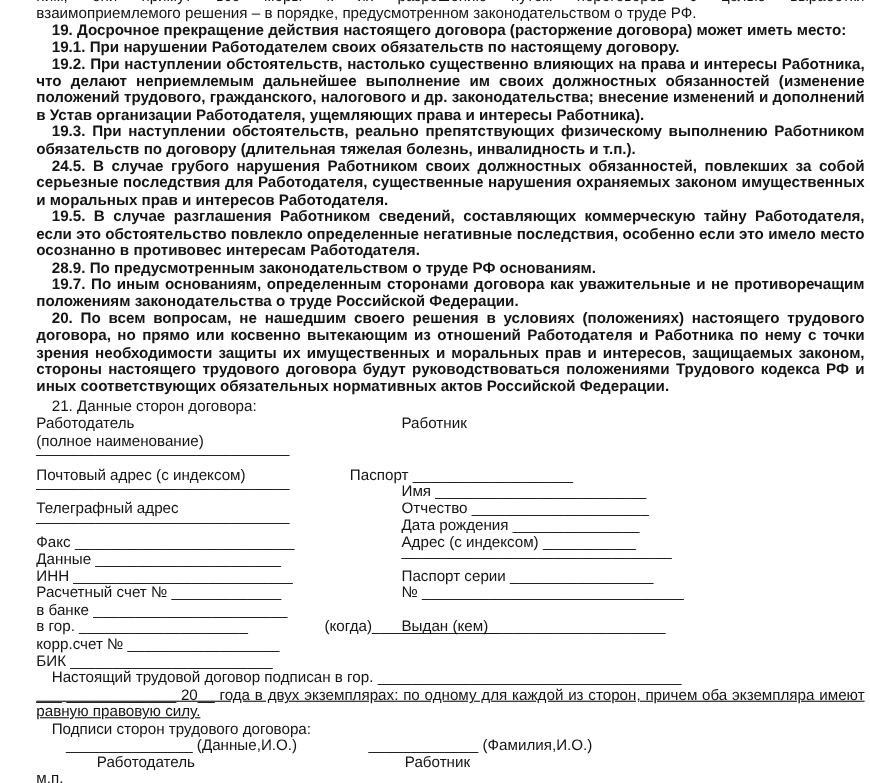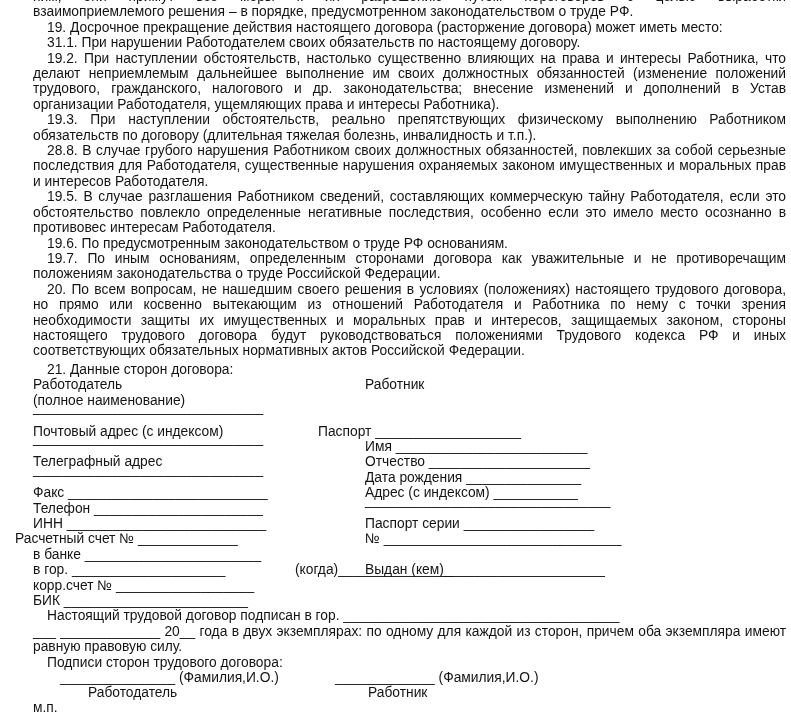--- a/index.html
+++ b/index.html
@@ -5,40 +5,40 @@
   html,body{margin:0;padding:0;}
   body{
     width:791px;height:712px;overflow:hidden;background:#ffffff;position:relative;
     font-family:"Liberation Sans","DejaVu Sans",sans-serif;
     font-size:13.8px;line-height:15.4px;color:#141414;
   }
   .flow{
     position:absolute;left:33px;top:-11px;width:753px;height:374px;overflow:hidden;
   }
   .flow p{margin:0;text-align:justify;}
-  .flow p.ind{text-indent:14px;}
+  .flow p.ind{text-indent:14px;font-weight:bold;}
   .flow p.clip{text-align-last:justify;}
   .form{position:absolute;left:0;top:0;width:741px;height:712px;border-radius:10px;}
   .cell{position:absolute;white-space:nowrap;}
   .raise{margin-top:-8px;}
-  .wideblock{position:absolute;left:33px;width:753px;text-align:justify;}
+  .wideblock{position:absolute;left:33px;width:753px;text-align:justify;text-decoration:underline;}
 </style>
 </head>
 <body>
 
 <div class="flow">
   <p class="clip">ним, они примут все меры к их разрешению путем переговоров с целью выработки</p>
   <p>взаимоприемлемого решения – в порядке, предусмотренном законодательством о труде РФ.</p>
   <p class="ind">19. Досрочное прекращение действия настоящего договора (расторжение договора) может иметь место:</p>
-  <p class="ind">31.1. При нарушении Работодателем своих обязательств по настоящему договору.</p>
+  <p class="ind">19.1. При нарушении Работодателем своих обязательств по настоящему договору.</p>
   <p class="ind">19.2. При наступлении обстоятельств, настолько существенно влияющих на права и интересы Работника, что делают неприемлемым дальнейшее выполнение им своих должностных обязанностей (изменение положений трудового, гражданского, налогового и др. законодательства; внесение изменений и дополнений в Устав организации Работодателя, ущемляющих права и интересы Работника).</p>
   <p class="ind">19.3. При наступлении обстоятельств, реально препятствующих физическому выполнению Работником обязательств по договору (длительная тяжелая болезнь, инвалидность и т.п.).</p>
-  <p class="ind">28.8. В случае грубого нарушения Работником своих должностных обязанностей, повлекших за собой серьезные последствия для Работодателя, существенные нарушения охраняемых законом имущественных и моральных прав и интересов Работодателя.</p>
+  <p class="ind">24.5. В случае грубого нарушения Работником своих должностных обязанностей, повлекших за собой серьезные последствия для Работодателя, существенные нарушения охраняемых законом имущественных и моральных прав и интересов Работодателя.</p>
   <p class="ind">19.5. В случае разглашения Работником сведений, составляющих коммерческую тайну Работодателя, если это обстоятельство повлекло определенные негативные последствия, особенно если это имело место осознанно в противовес интересам Работодателя.</p>
-  <p class="ind">19.6. По предусмотренным законодательством о труде РФ основаниям.</p>
+  <p class="ind">28.9. По предусмотренным законодательством о труде РФ основаниям.</p>
   <p class="ind">19.7. По иным основаниям, определенным сторонами договора как уважительные и не противоречащим положениям законодательства о труде Российской Федерации.</p>
   <p class="ind">20. По всем вопросам, не нашедшим своего решения в условиях (положениях) настоящего трудового договора, но прямо или косвенно вытекающим из отношений Работодателя и Работника по нему с точки зрения необходимости защиты их имущественных и моральных прав и интересов, защищаемых законом, стороны настоящего трудового договора будут руководствоваться положениями Трудового кодекса РФ и иных соответствующих обязательных нормативных актов Российской Федерации.</p>
 </div>
 
 <div class="form">
   <span class="cell" style="left:47px;top:362px">21. Данные сторон договора:</span>
 
   <span class="cell" style="left:33px;top:377px">Работодатель</span>
   <span class="cell" style="left:365px;top:377px">Работник</span>
 
@@ -54,45 +54,45 @@
 
   <span class="cell" style="left:33px;top:454px">Телеграфный адрес</span>
   <span class="cell" style="left:365px;top:454px">Отчество _____________________</span>
 
   <span class="cell raise" style="left:33px;top:470px">______________________________</span>
   <span class="cell" style="left:365px;top:470px">Дата рождения _______________</span>
 
   <span class="cell" style="left:365px;top:485px">Адрес (с индексом) ___________</span>
   <span class="cell" style="left:33px;top:485px">Факс __________________________</span>
 
-  <span class="cell" style="left:33px;top:501px">Телефон ______________________</span>
+  <span class="cell" style="left:33px;top:501px">Данные ______________________</span>
   <span class="cell" style="left:33px;top:516px">ИНН __________________________</span>
 
   <span class="cell raise" style="left:365px;top:501px">________________________________</span>
   <span class="cell" style="left:365px;top:516px">Паспорт серии _________________</span>
 
-  <span class="cell" style="left:15px;top:531px">Расчетный счет № _____________</span>
+  <span class="cell" style="left:33px;top:531px">Расчетный счет № _____________</span>
   <span class="cell" style="left:365px;top:531px">№ _______________________________</span>
 
   <span class="cell" style="left:33px;top:547px">в банке _______________________</span>
   <span class="cell" style="left:365px;top:562px">Выдан (кем)_____________________</span>
 
   <span class="cell" style="left:33px;top:562px">в гор. ____________________</span>
   <span class="cell" style="left:295px;top:562px">(когда)_______________</span>
 
   <span class="cell" style="left:33px;top:578px">корр.счет № __________________</span>
 
   <span class="cell" style="left:33px;top:593px">БИК ________________________</span>
 
   <span class="cell" style="left:47px;top:608px">Настоящий трудовой договор подписан в гор. ____________________________________</span>
 
   <div class="wideblock" style="top:624px">___ _____________ 20__ года в двух экземплярах: по одному для каждой из сторон, причем оба экземпляра имеют равную правовую силу.</div>
 
   <span class="cell" style="left:47px;top:655px">Подписи сторон трудового договора:</span>
 
-  <span class="cell" style="left:60px;top:670px">_______________ (Фамилия,И.О.)</span>
+  <span class="cell" style="left:60px;top:670px">_______________ (Данные,И.О.)</span>
   <span class="cell" style="left:335px;top:670px">_____________ (Фамилия,И.О.)</span>
 
   <span class="cell" style="left:88px;top:685px">Работодатель</span>
   <span class="cell" style="left:368px;top:685px">Работник</span>
 
   <span class="cell" style="left:33px;top:700px">м.п.</span>
 </div>
 
 </body></html>

